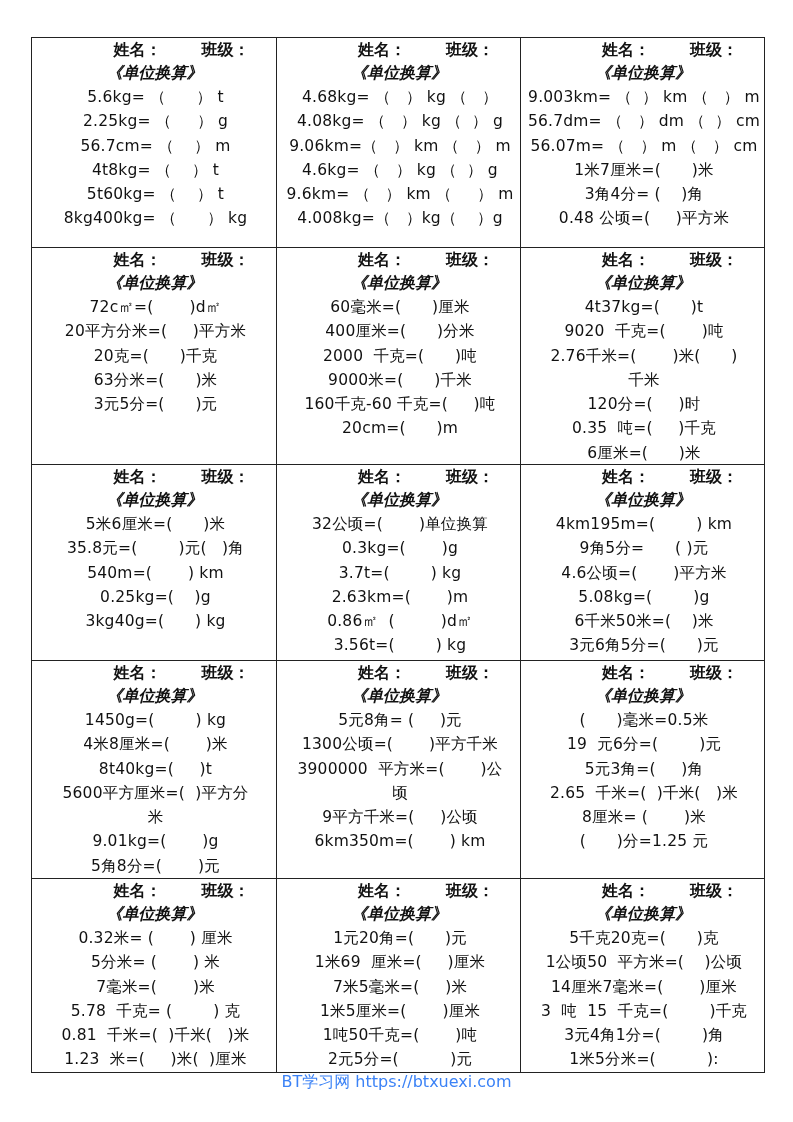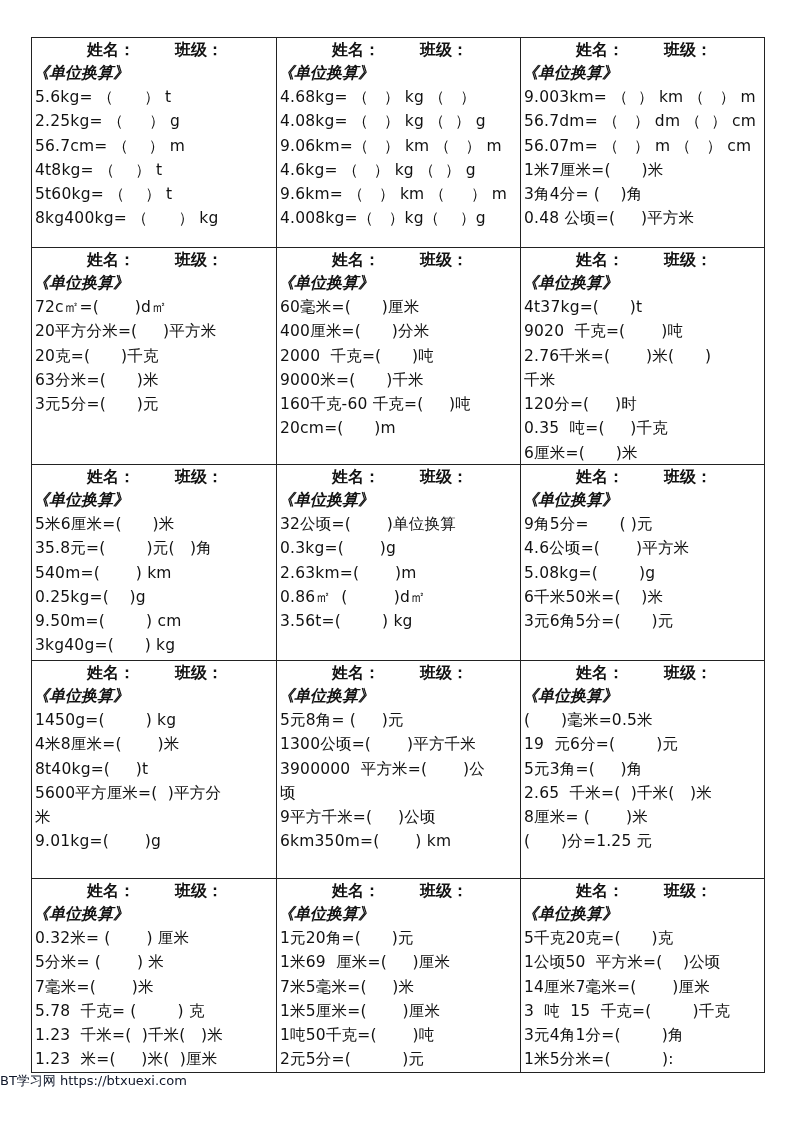--- a/index.html
+++ b/index.html
@@ -3,30 +3,30 @@
 <meta charset="utf-8">
 <style>
   html, body { margin:0; padding:0; background:#ffffff; }
   body { width:793px; height:1122px; position:relative; overflow:hidden;
          font-family: "DejaVu Sans", "Liberation Sans", sans-serif; color:#111; }
   .sheet { position:absolute; left:31px; top:37px; width:734px; height:1036px;
            border:1.5px solid #222; box-sizing:border-box; }
   .grid { display:grid; grid-template-columns: 245px 244px 1fr;
           grid-template-rows: 210px 217px 196px 218px 1fr; width:100%; height:100%; }
   .cell { border-right:1.2px solid #222; border-bottom:1.2px solid #222; box-sizing:border-box;
-          padding:1px 0 0 3px; overflow:hidden; }
+          padding:1px 0 0 3px; overflow:hidden;text-align:center; }
   .cell.col-3 { border-right:none; }
   .cell.row-5 { border-bottom:none; }
   .head { font-size:16px; font-weight:bold; line-height:22px; height:22px; padding-left:52px; white-space:pre; }
   .head span { display:inline-block; }
   .head .class-label { margin-left:40px; }
   .title { font-size:16px; font-weight:bold; line-height:24px; margin-left:-2px;font-style:italic; }
   .line { font-size:15.5px; line-height:24.3px; white-space:pre-wrap; word-break:break-all; letter-spacing:0.2px; }
-  .footer { position:absolute; left:0; right:0; top:1072px; 
-            font-size:13px; color:#0f172a; }
+  .footer { position:absolute; left:0; right:0; top:1072px; text-align:center;
+            font-size:16px; color:#3b82f6; }
 </style>
 </head>
 <body>
 
 <div class="sheet">
   <div class="grid" id="grid">
       <div class="cell col-1 row-1">
         <div class="head"><span>姓名：</span><span class="class-label">班级：</span></div>
         <div class="title">《单位换算》</div>
         <div class="line">5.6kg= （      ） t</div>
@@ -86,50 +86,52 @@
         <div class="line">0.35  吨=(     )千克</div>
         <div class="line">6厘米=(      )米</div>
       </div>
       <div class="cell col-1 row-3">
         <div class="head"><span>姓名：</span><span class="class-label">班级：</span></div>
         <div class="title">《单位换算》</div>
         <div class="line">5米6厘米=(      )米</div>
         <div class="line">35.8元=(        )元(   )角</div>
         <div class="line">540m=(       ) km</div>
         <div class="line">0.25kg=(    )g</div>
-        <div class="line">9.50m=(        ) cm</div>
         <div class="line">3kg40g=(      ) kg</div>
       </div>
       <div class="cell col-2 row-3">
         <div class="head"><span>姓名：</span><span class="class-label">班级：</span></div>
         <div class="title">《单位换算》</div>
         <div class="line">32公顷=(       )单位换算</div>
         <div class="line">0.3kg=(       )g</div>
+        <div class="line">3.7t=(        ) kg</div>
         <div class="line">2.63km=(       )m</div>
         <div class="line">0.86㎡  (         )d㎡</div>
         <div class="line">3.56t=(        ) kg</div>
       </div>
       <div class="cell col-3 row-3">
         <div class="head"><span>姓名：</span><span class="class-label">班级：</span></div>
         <div class="title">《单位换算》</div>
+        <div class="line">4km195m=(        ) km</div>
         <div class="line">9角5分=      ( )元</div>
         <div class="line">4.6公顷=(       )平方米</div>
         <div class="line">5.08kg=(        )g</div>
         <div class="line">6千米50米=(    )米</div>
         <div class="line">3元6角5分=(      )元</div>
       </div>
       <div class="cell col-1 row-4">
         <div class="head"><span>姓名：</span><span class="class-label">班级：</span></div>
         <div class="title">《单位换算》</div>
         <div class="line">1450g=(        ) kg</div>
         <div class="line">4米8厘米=(       )米</div>
         <div class="line">8t40kg=(     )t</div>
         <div class="line">5600平方厘米=(  )平方分</div>
         <div class="line">米</div>
         <div class="line">9.01kg=(       )g</div>
+        <div class="line">5角8分=(       )元</div>
       </div>
       <div class="cell col-2 row-4">
         <div class="head"><span>姓名：</span><span class="class-label">班级：</span></div>
         <div class="title">《单位换算》</div>
         <div class="line">5元8角= (     )元</div>
         <div class="line">1300公顷=(       )平方千米</div>
         <div class="line">3900000  平方米=(       )公</div>
         <div class="line">顷</div>
         <div class="line">9平方千米=(     )公顷</div>
         <div class="line">6km350m=(       ) km</div>
@@ -144,21 +146,21 @@
         <div class="line">8厘米= (       )米</div>
         <div class="line">(      )分=1.25 元</div>
       </div>
       <div class="cell col-1 row-5">
         <div class="head"><span>姓名：</span><span class="class-label">班级：</span></div>
         <div class="title">《单位换算》</div>
         <div class="line">0.32米= (       ) 厘米</div>
         <div class="line">5分米= (       ) 米</div>
         <div class="line">7毫米=(       )米</div>
         <div class="line">5.78  千克= (        ) 克</div>
-        <div class="line">1.23  千米=(  )千米(   )米</div>
+        <div class="line">0.81  千米=(  )千米(   )米</div>
         <div class="line">1.23  米=(     )米(  )厘米</div>
       </div>
       <div class="cell col-2 row-5">
         <div class="head"><span>姓名：</span><span class="class-label">班级：</span></div>
         <div class="title">《单位换算》</div>
         <div class="line">1元20角=(      )元</div>
         <div class="line">1米69  厘米=(     )厘米</div>
         <div class="line">7米5毫米=(     )米</div>
         <div class="line">1米5厘米=(       )厘米</div>
         <div class="line">1吨50千克=(       )吨</div>

